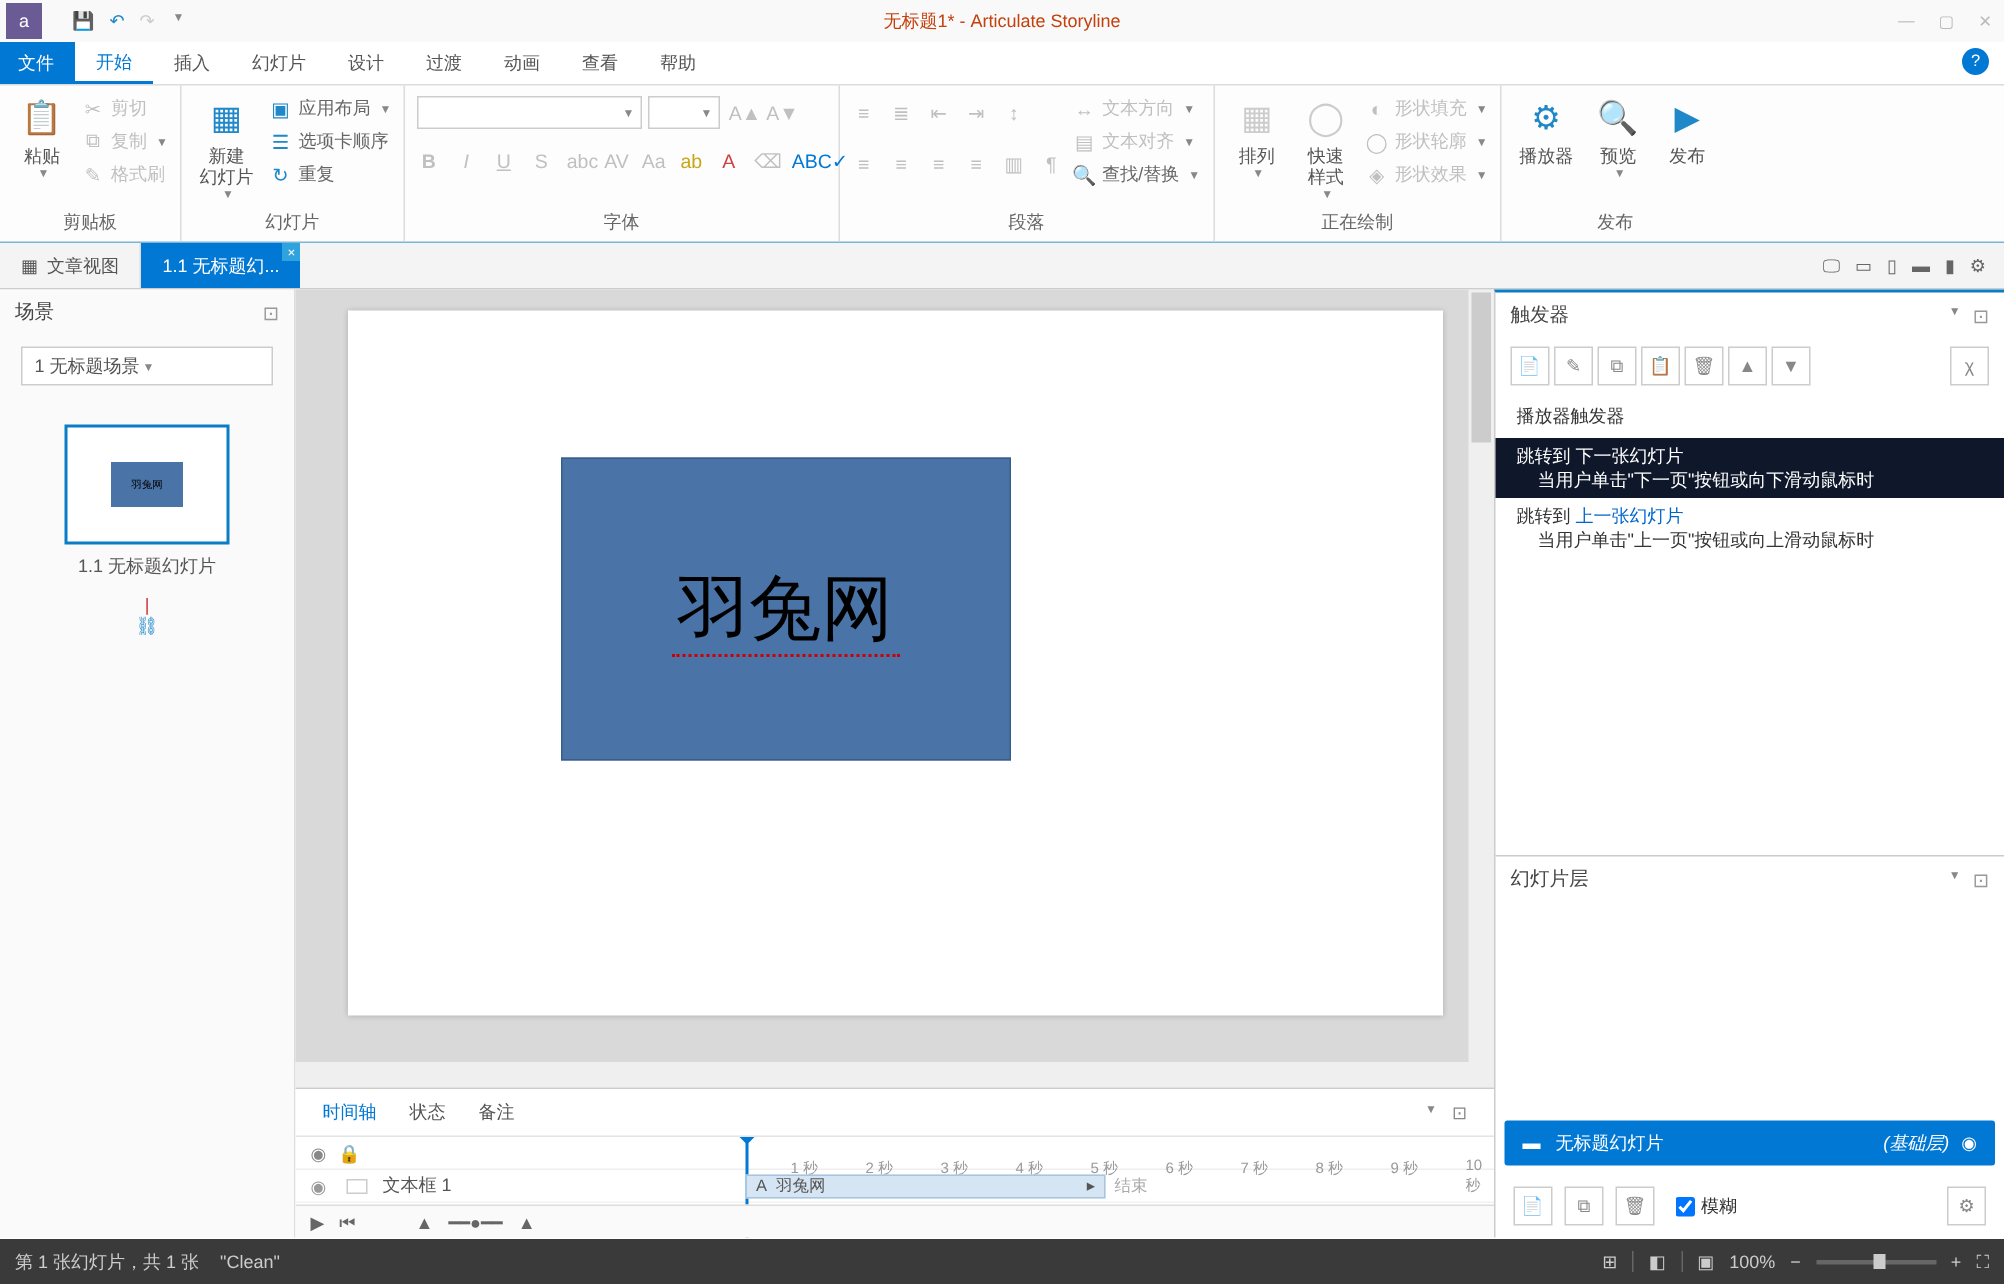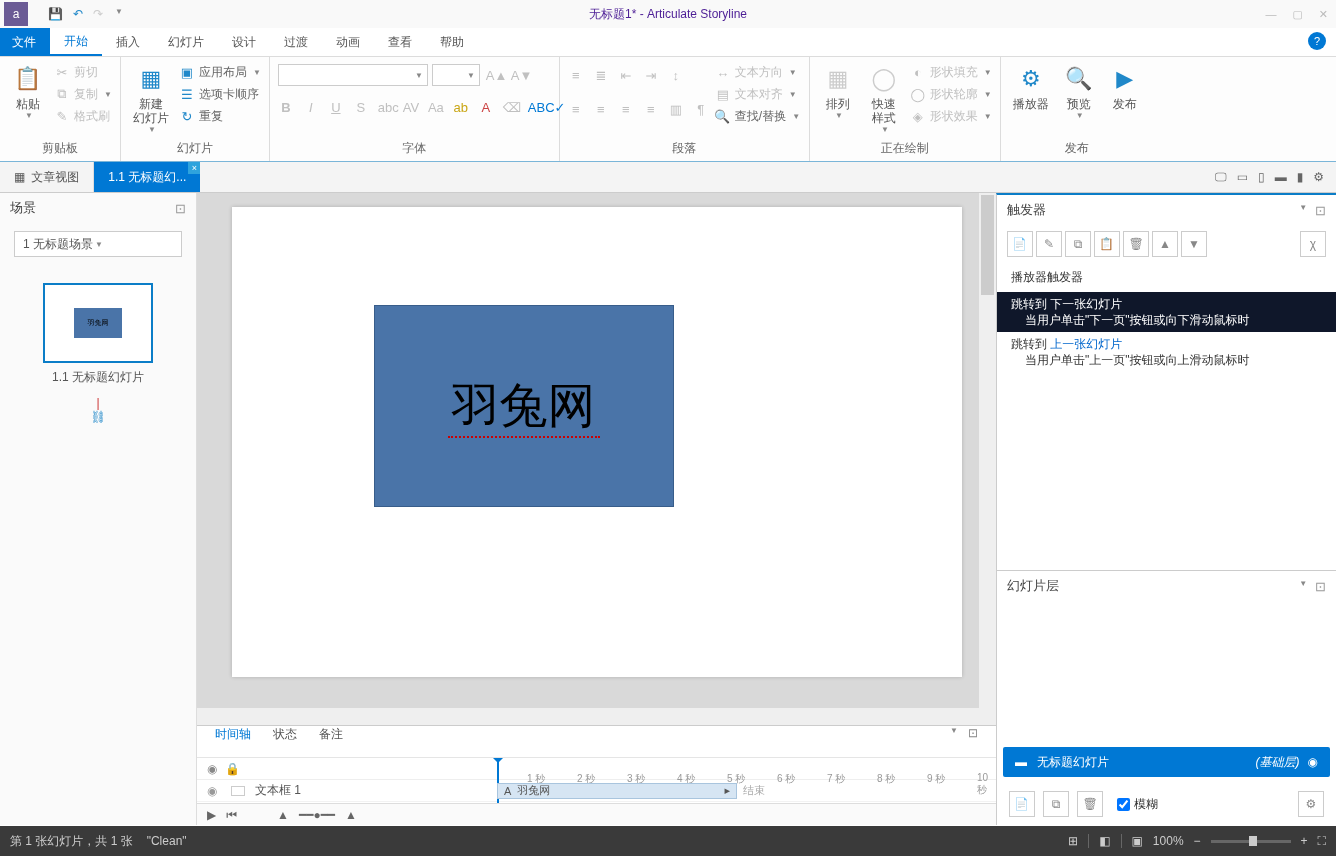--- a/index.html
+++ b/index.html
@@ -1,21 +1,21 @@
 <!DOCTYPE html>
 <html><head>
 <meta charset="utf-8">
 <style>
 * { margin: 0; padding: 0; box-sizing: border-box; font-family: "Microsoft YaHei", "Segoe UI", sans-serif; }
 body { width: 1336px; height: 856px; background: #fff; overflow: hidden; font-size: 12px; color: #333; }
 .titlebar { height: 28px; background: #f9f9f9; display: flex; align-items: center; position: relative; }
 .titlebar .appicon { width: 24px; height: 24px; margin-left: 4px; background: #6b5b95; display: flex; align-items: center; justify-content: center; color: #fff; font-size: 12px; }
 .titlebar .qat { display: flex; gap: 10px; margin-left: 20px; color: #2088c9; }
 .titlebar .qat .dis { color: #ccc; }
-.titlebar .title { position: absolute; left: 50%; transform: translateX(-50%); color: #4c1d95; }
+.titlebar .title { position: absolute; left: 50%; transform: translateX(-50%); color: #c2410c; }
 .titlebar .winbtns { position: absolute; right: 8px; display: flex; gap: 16px; color: #bbb; font-size: 11px; }
 .ribbon-tabs { height: 28px; display: flex; align-items: stretch; border-bottom: 0; position: relative; }
 .ribbon-tabs .tab { padding: 0 14px; display: flex; align-items: center; color: #555; cursor: pointer; }
 .ribbon-tabs .tab.file { background: #0078d4; color: #fff; padding-left: 12px; }
 .ribbon-tabs .tab.active { color: #0078d4; border-bottom: 2px solid #0078d4; }
 .ribbon-tabs .help { position: absolute; right: 10px; top: 4px; width: 18px; height: 18px; border-radius: 50%; background: #0078d4; color: #fff; text-align: center; line-height: 18px; font-size: 11px; }
 .ribbon-body { height: 106px; border-top: 1px solid #dcdcdc; border-bottom: 1px solid #7ab5d8; display: flex; background: #fdfdfd; }
 .rgroup { border-right: 1px solid #dcdcdc; padding: 4px 8px 0 8px; display: flex; flex-direction: column; justify-content: space-between; }
 .rgroup .glabel { text-align: center; color: #666; padding-bottom: 4px; font-size: 12px; }
 .rgroup .gbody { display: flex; gap: 6px; flex: 1; }
@@ -43,21 +43,21 @@
 .thumb-lbl { text-align: center; color: #555; font-size: 12px; }
 .link-ic { text-align: center; margin-top: 10px; color: #2088c9; font-size: 12px; }
 .canvas-area { flex: 1; display: flex; flex-direction: column; background: #eee; }
 .canvas-scroll { flex: 1; background: #d9d9d9; display: flex; justify-content: center; padding: 14px 0; position: relative; overflow: hidden; }
 .slide { width: 730px; height: 470px; background: #fff; box-shadow: 0 0 4px rgba(0,0,0,.2); position: relative; }
 .shape-rect { position: absolute; left: 142px; top: 98px; width: 300px; height: 202px; background: #4a74a8; border: 1px solid #385d8a; display: flex; align-items: center; justify-content: center; }
 .shape-rect .txt { font-size: 48px; font-family: "SimSun", serif; color: #000; }
 .shape-rect .spell { position: absolute; bottom: 68px; left: 50%; transform: translateX(-50%); width: 152px; border-bottom: 2px dotted #c00; }
 .vscroll { position: absolute; right: 0; top: 0; bottom: 0; width: 17px; background: #efefef; }
 .vscroll .thumb { position: absolute; left: 2px; right: 2px; top: 2px; height: 100px; background: #ccc; }
-.footer-tabs { height: 32px; background: #fff; border-top: 1px solid #ccc; display: flex; gap: 22px; padding: 0 18px; }
+.footer-tabs { height: 32px; background: #fff; border-top: 1px solid #ccc; display: flex; align-items: center; gap: 22px; padding: 0 18px; }
 .footer-tabs .ft { color: #555; cursor: pointer; }
 .footer-tabs .ft.active { color: #0078d4; }
 .footer-tabs .ftright { margin-left: auto; display: flex; gap: 10px; color: #888; }
 .timeline { height: 68px; background: #fff; border-top: 1px solid #e5e5e5; position: relative; overflow: hidden; }
 .tl-ruler { height: 22px; display: flex; align-items: center; border-bottom: 1px solid #eee; }
 .tl-icons { width: 300px; display: flex; gap: 8px; padding-left: 10px; color: #888; }
 .tl-ticks { flex: 1; position: relative; font-size: 10px; color: #999; }
 .tl-ticks .tk { position: absolute; top: 3px; }
 .tl-row { height: 22px; display: flex; align-items: center; border-bottom: 1px solid #f2f2f2; }
 .tl-row .rowlbl { width: 300px; display: flex; align-items: center; gap: 10px; padding-left: 10px; color: #555; }

